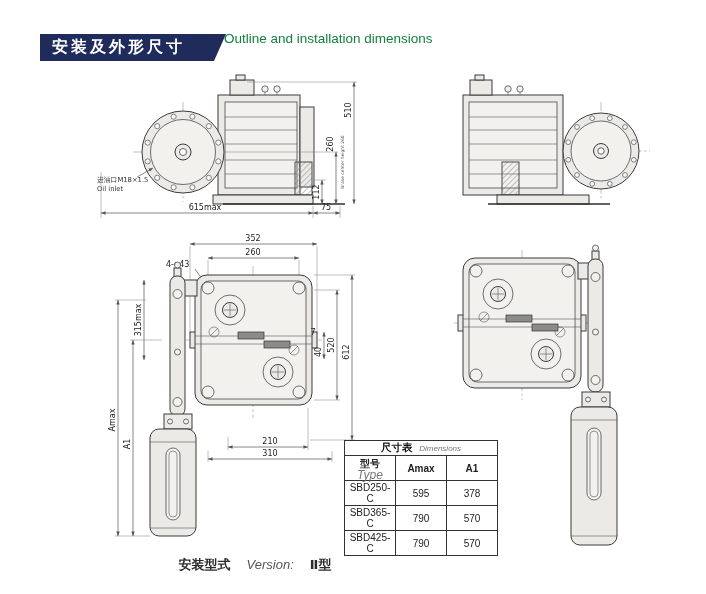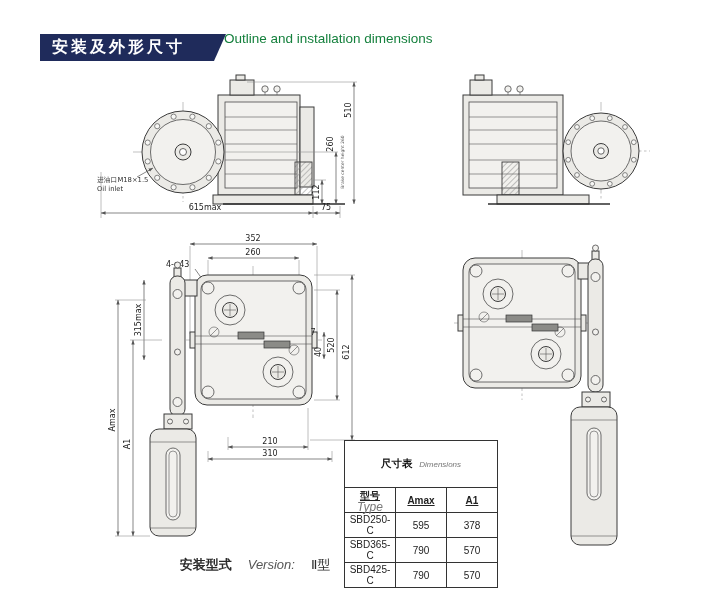--- a/index.html
+++ b/index.html
@@ -25,32 +25,32 @@
   .dimtxt{font-size:8px;fill:#222;}
   .dimtxt-s{font-size:6.8px;fill:#333;}
   .note{font-size:4.4px;fill:#555;}
   .pad{fill:#8b8b87;stroke:#333;stroke-width:0.7;}
   .ground{stroke:#2e2e2e;stroke-width:1.3;}
 
   
   .dim-table{left:344px;top:440px;width:154px;}
   .dim-table table{border-collapse:collapse;width:100%;font-size:10px;color:#222;table-layout:fixed;}
   .dim-table td,.dim-table th{border:1px solid #333;text-align:center;padding:1px 2px;height:14px;}
-  .dim-table th{font-weight:bold;text-decoration:underline;}
-  .tcap{text-align:left;padding:16px 5px !important;border-radius:6px;}
+  .dim-table th{font-weight:bold;}
+  .tcap{text-align:left;padding:0 5px !important;border-radius:6px;}
   .tcap-zh{font-weight:bold;font-size:10.5px;color:#111;}
   .tcap-en{font-style:italic;color:#777;font-size:8px;margin-left:4px;}
   .th-en{display:block;font-style:italic;color:#777;font-size:12px;font-weight:normal;line-height:8px;}
   .c-model{width:72px;}
 
   
   .caption{width:210px;text-align:center;font-size:13px;color:#2b2b2b;top:556px;}
   .cap-zh{font-weight:bold;}
   .cap-en{font-style:italic;color:#555;margin:0 16px;}
-  .cap-type{font-weight:normal;}
+  .cap-type{font-weight:bold;}
 </style>
 </head>
 <body>
 
 <div class="page">
 
   <div class="abs badge">
     <span>安装及外形尺寸</span>
   </div>
   <div class="abs subtitle">Outline and installation dimensions</div>

